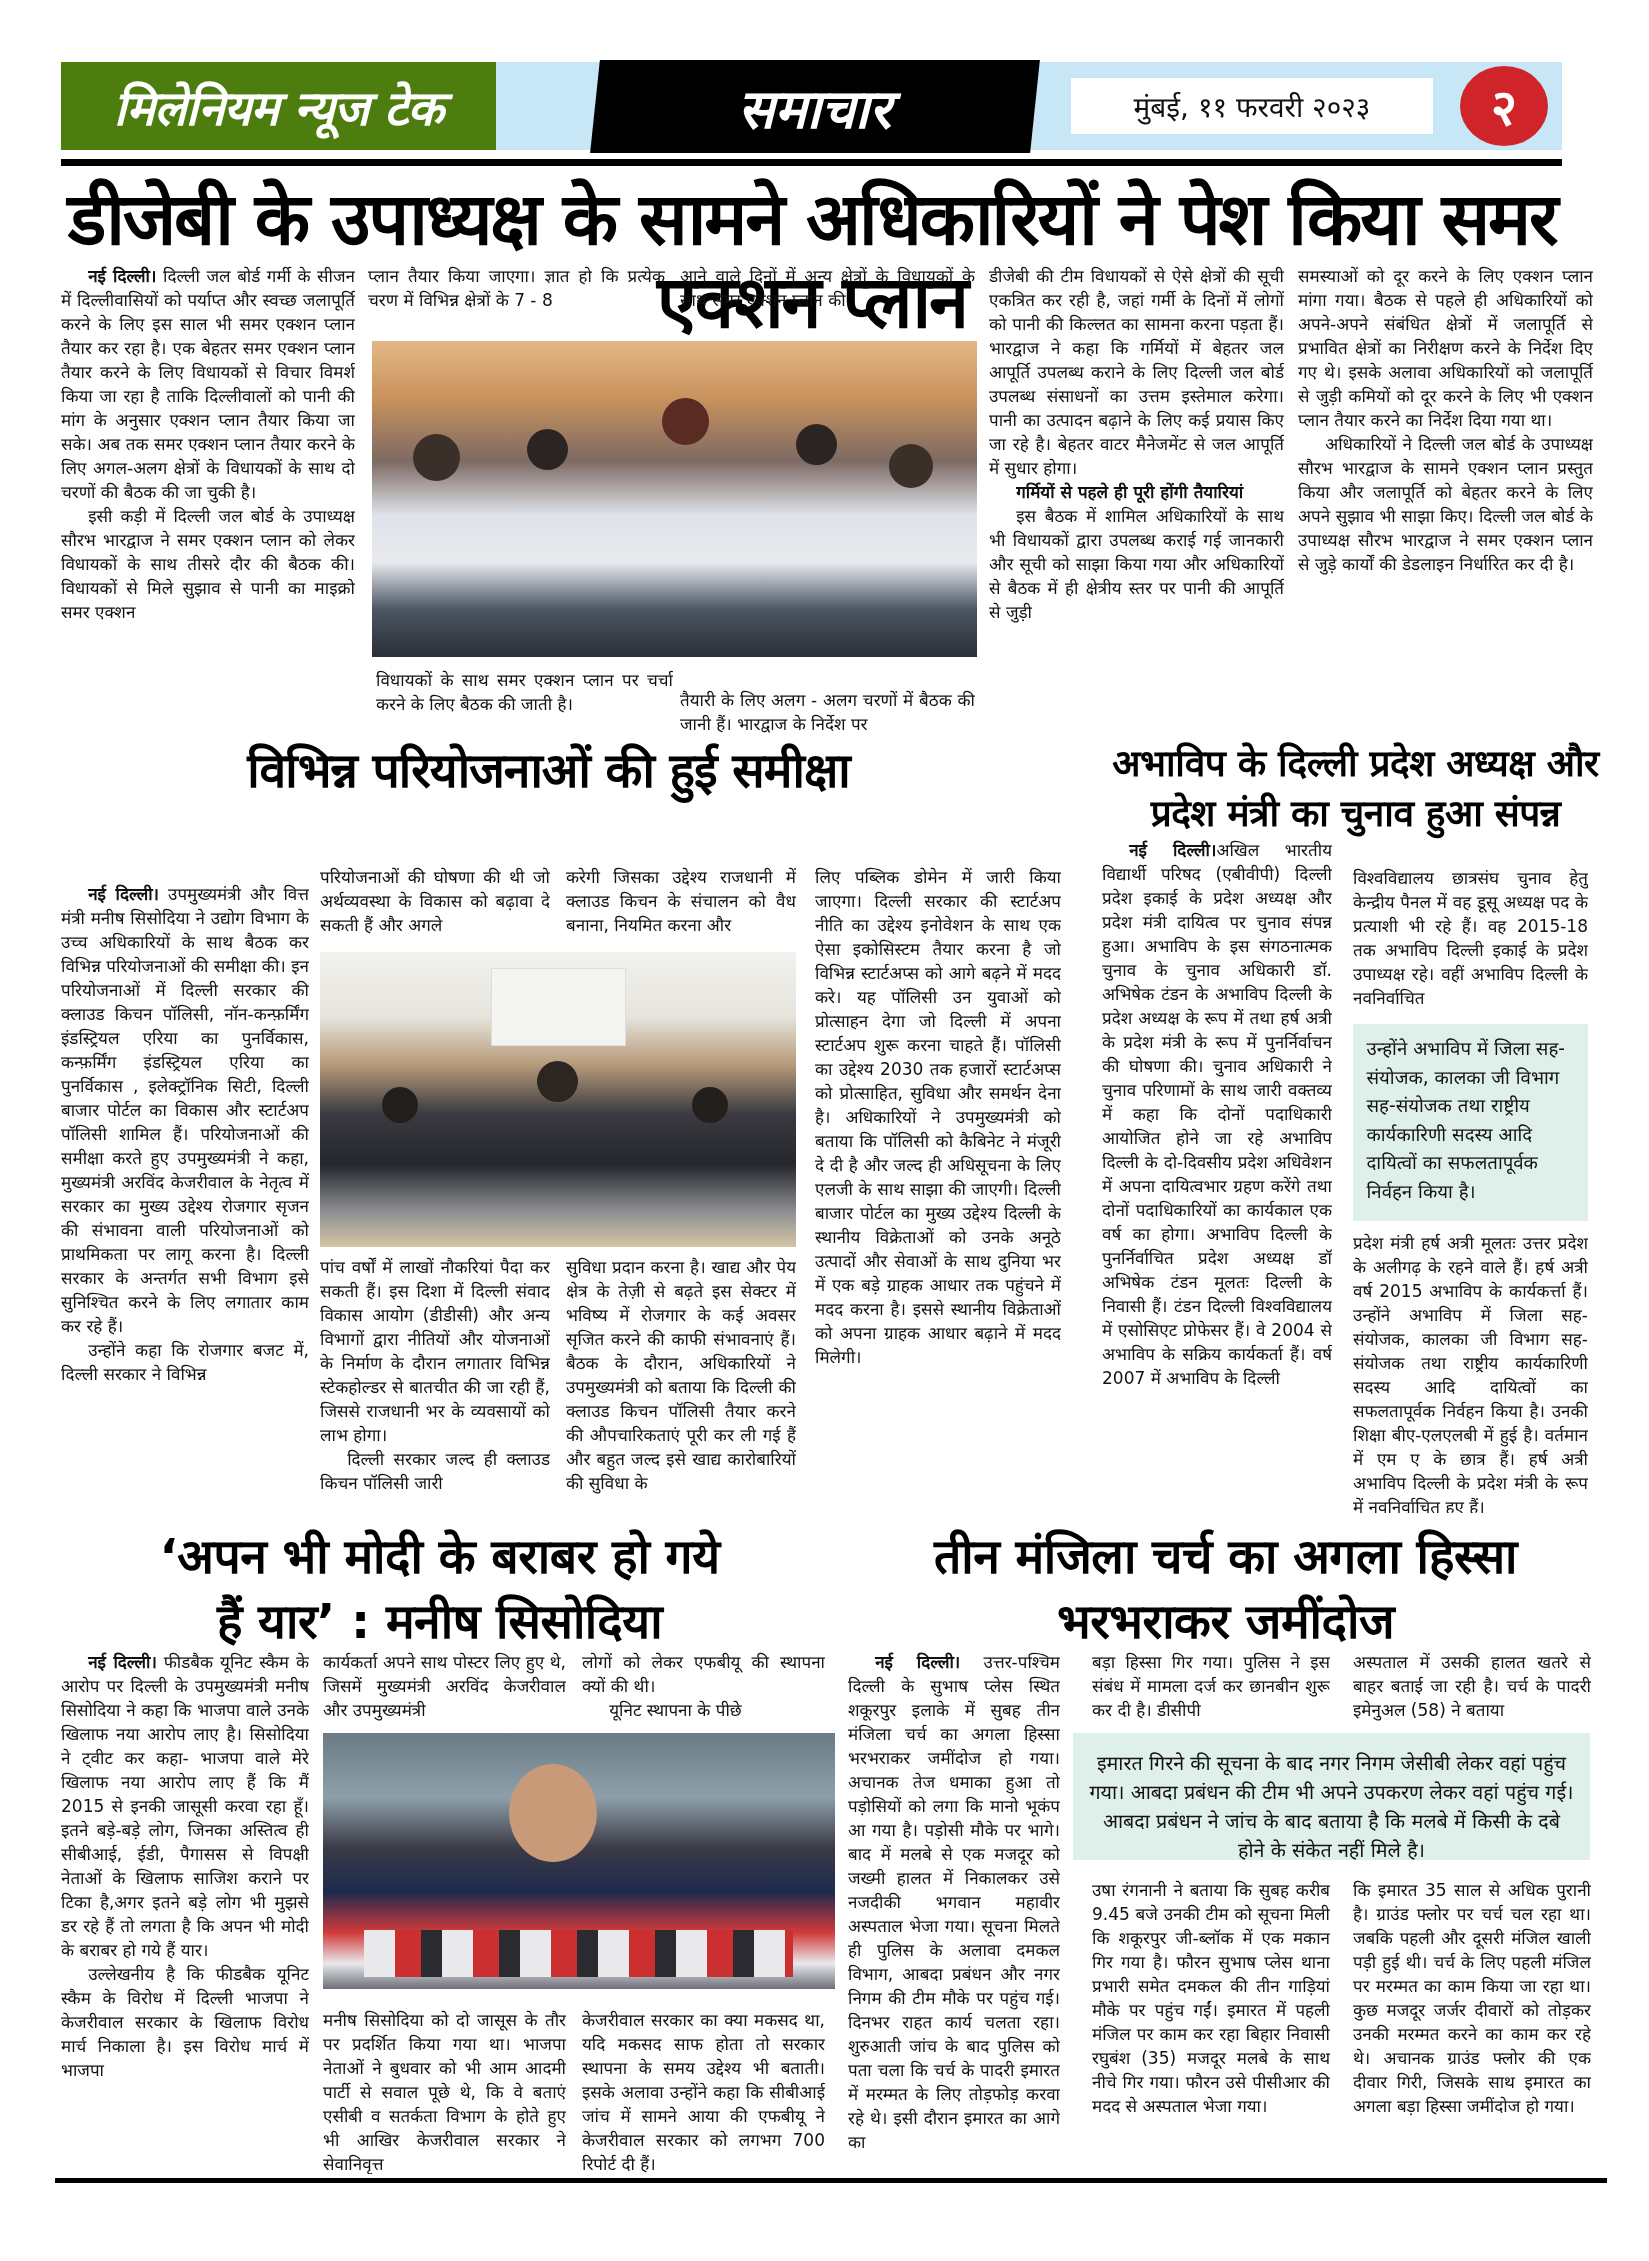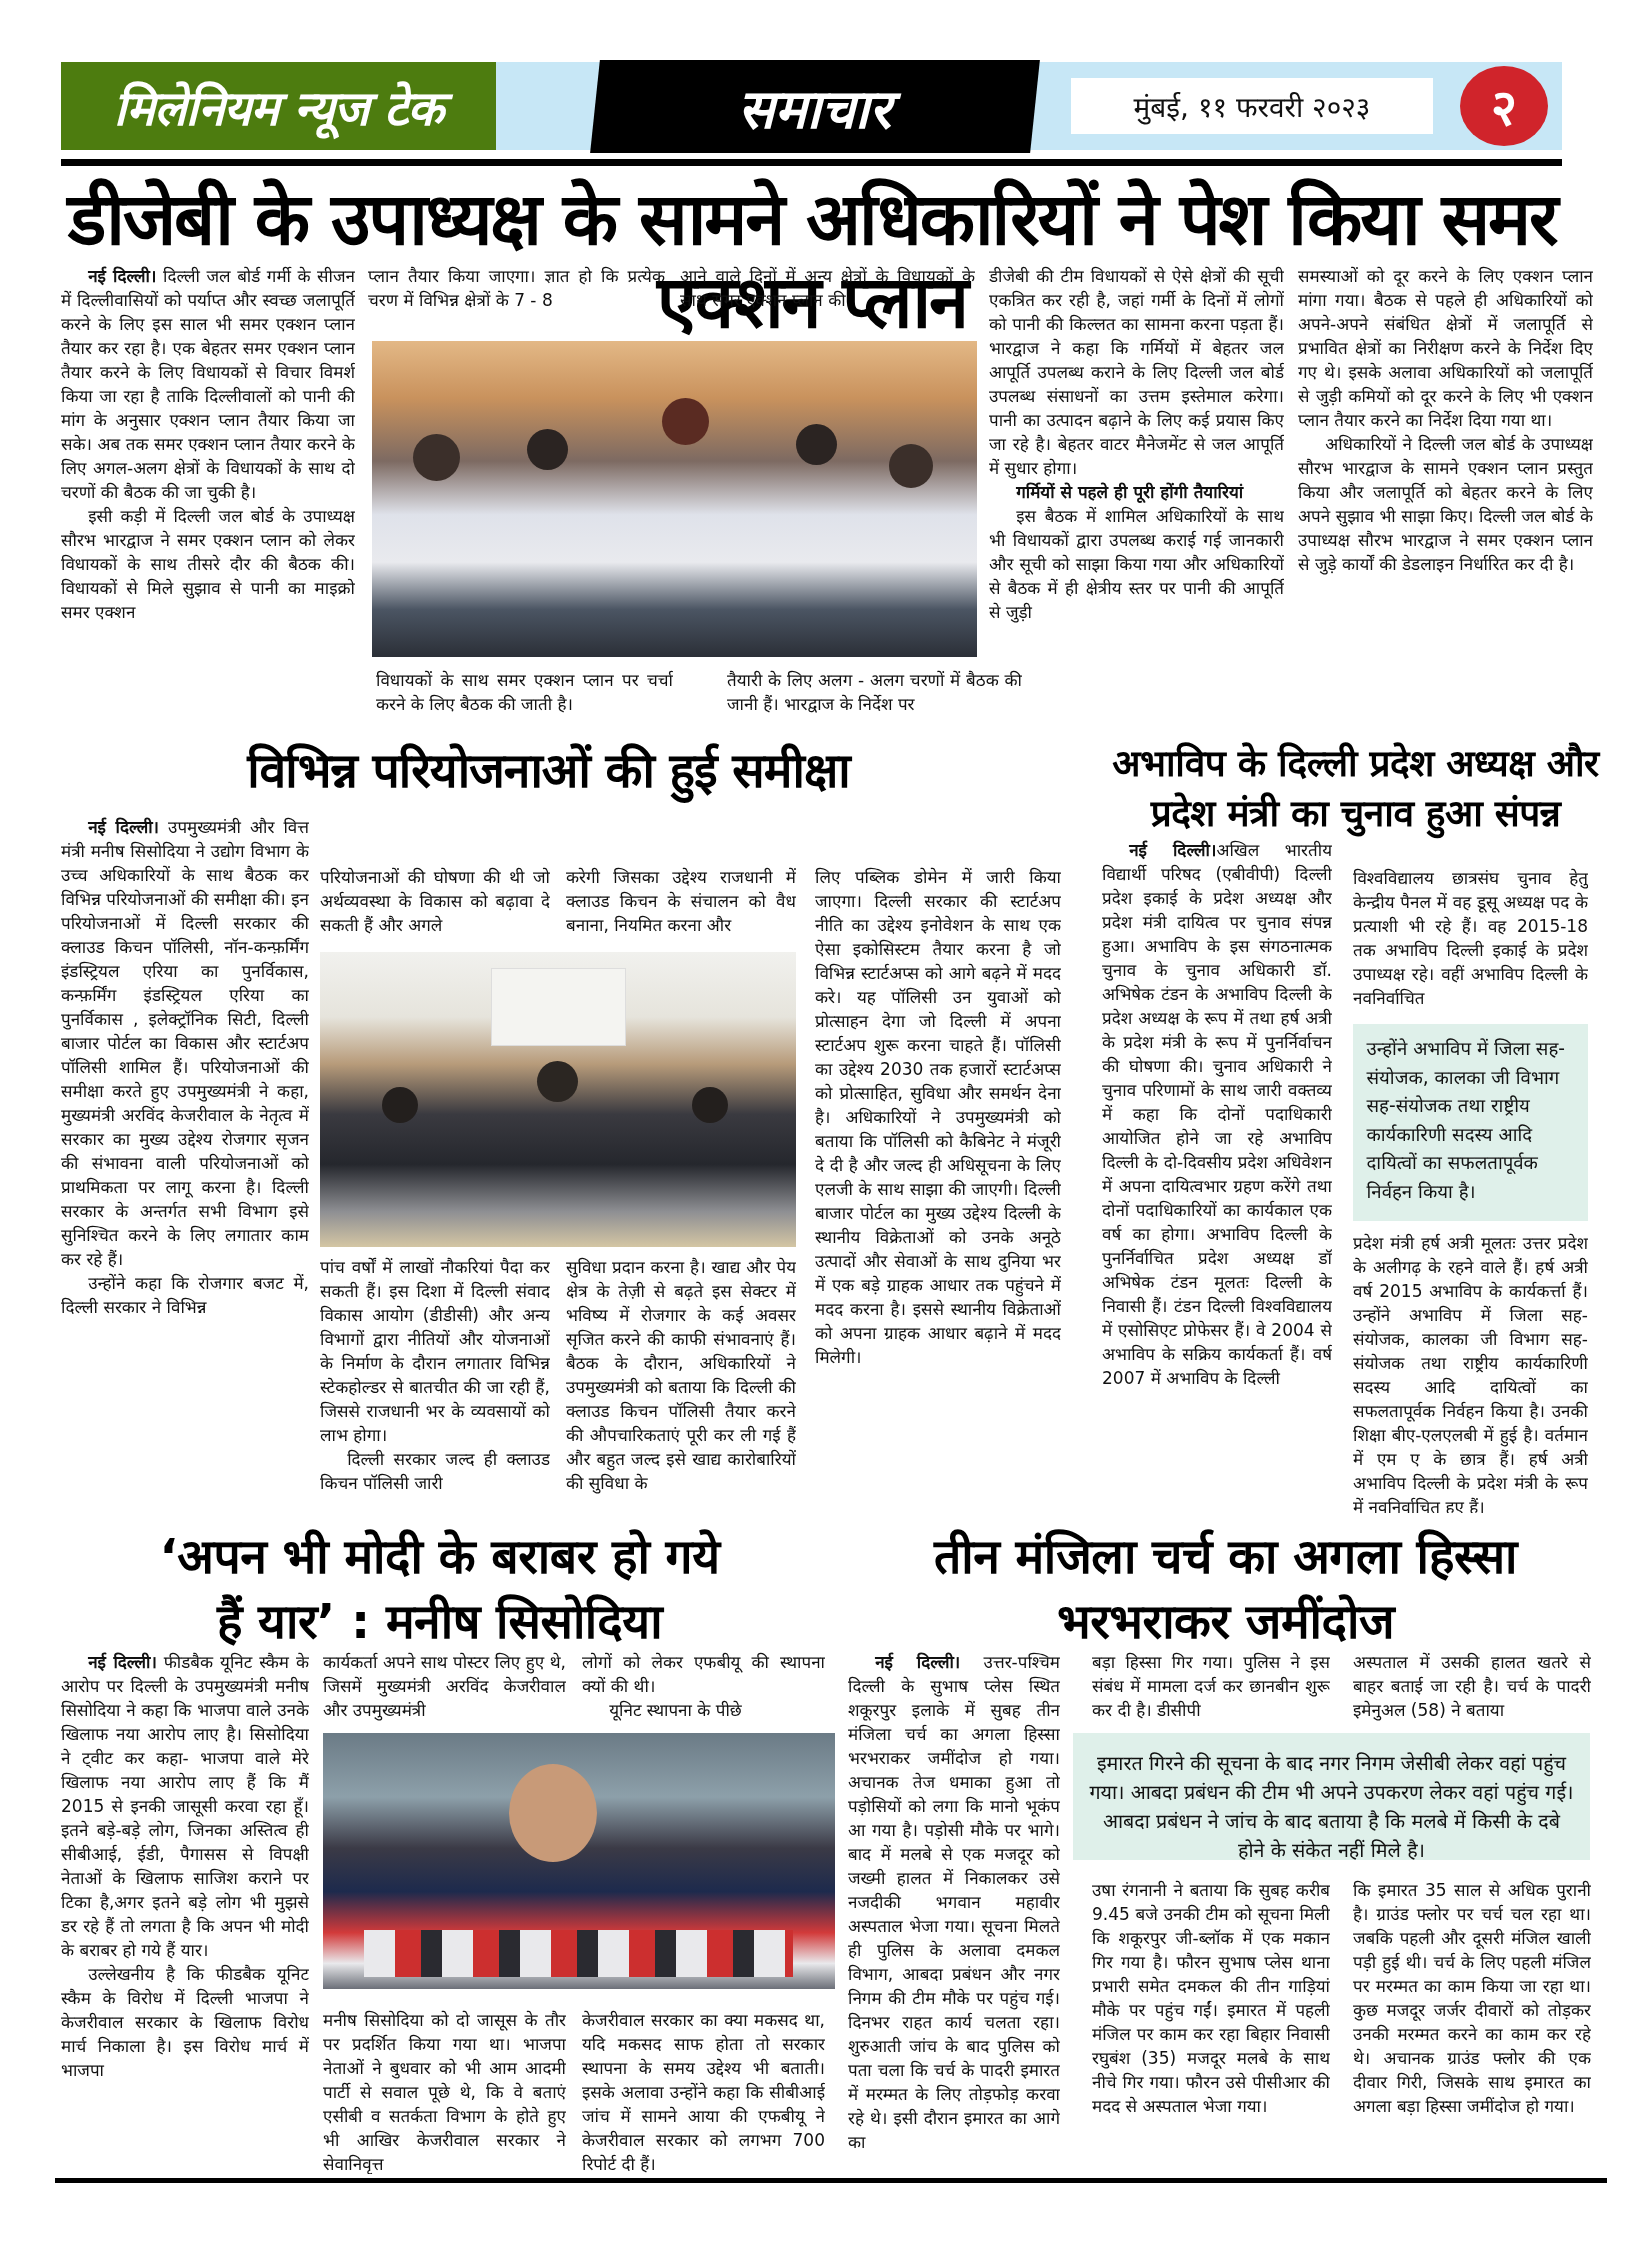--- a/index.html
+++ b/index.html
@@ -78,38 +78,38 @@
 
 <div class="abs photo photo1" style="width:605px;">
   <div class="photo-inner" style="left:41px; top:93px; width:47px; height:47px; background:#3b2f2a;"></div>
   <div class="photo-inner" style="left:155px; top:88px; width:41px; height:41px; background:#2b2422;"></div>
   <div class="photo-inner" style="left:290px; top:57px; width:47px; height:47px; background:#5a2b22;"></div>
   <div class="photo-inner" style="left:424px; top:83px; width:41px; height:41px; background:#2b2422;"></div>
   <div class="photo-inner" style="left:517px; top:103px; width:44px; height:44px; background:#3b2f2a;"></div>
 </div>
 
 <div class="abs col" style="left:376px; top:668px; width:297px; height:52px;">विधायकों के साथ समर एक्शन प्लान पर चर्चा करने के लिए बैठक की जाती है।</div>
-<div class="abs col" style="left:680px; top:668px; width:295px; height:52px;margin-left:47px;">तैयारी के लिए अलग - अलग चरणों में बैठक की जानी हैं। भारद्वाज के निर्देश पर</div>
+<div class="abs col" style="left:680px; top:688px; width:295px; height:52px;">तैयारी के लिए अलग - अलग चरणों में बैठक की जानी हैं। भारद्वाज के निर्देश पर</div>
 
 <div class="abs col" style="left:989px; top:264px; width:295px; height:466px;">
   <p class="noindent">डीजेबी की टीम विधायकों से ऐसे क्षेत्रों की सूची एकत्रित कर रही है, जहां गर्मी के दिनों में लोगों को पानी की किल्लत का सामना करना पड़ता हैं। भारद्वाज ने कहा कि गर्मियों में बेहतर जल आपूर्ति उपलब्ध कराने के लिए दिल्ली जल बोर्ड उपलब्ध संसाधनों का उत्तम इस्तेमाल करेगा। पानी का उत्पादन बढ़ाने के लिए कई प्रयास किए जा रहे है। बेहतर वाटर मैनेजमेंट से जल आपूर्ति में सुधार होगा।</p>
   <p class="subhead">गर्मियों से पहले ही पूरी होंगी तैयारियां</p>
   <p>इस बैठक में शामिल अधिकारियों के साथ भी विधायकों द्वारा उपलब्ध कराई गई जानकारी और सूची को साझा किया गया और अधिकारियों से बैठक में ही क्षेत्रीय स्तर पर पानी की आपूर्ति से जुड़ी</p>
 </div>
 
 <div class="abs col" style="left:1298px; top:264px; width:295px; height:466px;">
   <p class="noindent">समस्याओं को दूर करने के लिए एक्शन प्लान मांगा गया। बैठक से पहले ही अधिकारियों को अपने-अपने संबंधित क्षेत्रों में जलापूर्ति से प्रभावित क्षेत्रों का निरीक्षण करने के निर्देश दिए गए थे। इसके अलावा अधिकारियों को जलापूर्ति से जुड़ी कमियों को दूर करने के लिए भी एक्शन प्लान तैयार करने का निर्देश दिया गया था।</p>
   <p>अधिकारियों ने दिल्ली जल बोर्ड के उपाध्यक्ष सौरभ भारद्वाज के सामने एक्शन प्लान प्रस्तुत किया और जलापूर्ति को बेहतर करने के लिए अपने सुझाव भी साझा किए। दिल्ली जल बोर्ड के उपाध्यक्ष सौरभ भारद्वाज ने समर एक्शन प्लान से जुड़े कार्यों की डेडलाइन निर्धारित कर दी है।</p>
 </div>
 
 <div class="abs hl hl-2">
   <div>विभिन्न परियोजनाओं की हुई समीक्षा</div>
 </div>
 
-<div class="abs col" style="left:61px; top:815px; width:248px; height:647px;">
+<div class="abs col" style="left:61px; top:882px; width:248px; height:647px;">
   <p><span class="dateline">नई दिल्ली।</span><span> उपमुख्यमंत्री और वित्त मंत्री मनीष सिसोदिया ने उद्योग विभाग के उच्च अधिकारियों के साथ बैठक कर विभिन्न परियोजनाओं की समीक्षा की। इन परियोजनाओं में दिल्ली सरकार की क्लाउड किचन पॉलिसी, नॉन-कन्फ़र्मिंग इंडस्ट्रियल एरिया का पुनर्विकास, कन्फ़र्मिंग इंडस्ट्रियल एरिया का पुनर्विकास , इलेक्ट्रॉनिक सिटी, दिल्ली बाजार पोर्टल का विकास और स्टार्टअप पॉलिसी शामिल हैं। परियोजनाओं की समीक्षा करते हुए उपमुख्यमंत्री ने कहा, मुख्यमंत्री अरविंद केजरीवाल के नेतृत्व में सरकार का मुख्य उद्देश्य रोजगार सृजन की संभावना वाली परियोजनाओं को प्राथमिकता पर लागू करना है। दिल्ली सरकार के अन्तर्गत सभी विभाग इसे सुनिश्चित करने के लिए लगातार काम कर रहे हैं।</span></p>
   <p>उन्होंने कहा कि रोजगार बजट में, दिल्ली सरकार ने विभिन्न</p>
 </div>
 
 <div class="abs col" style="left:320px; top:865px; width:230px; height:78px;">परियोजनाओं की घोषणा की थी जो अर्थव्यवस्था के विकास को बढ़ावा दे सकती हैं और अगले</div>
 <div class="abs col" style="left:566px; top:865px; width:230px; height:78px;">करेगी जिसका उद्देश्य राजधानी में क्लाउड किचन के संचालन को वैध बनाना, नियमित करना और</div>
 
 <div class="abs photo photo2">
   <div class="abs" style="left:171px; top:15.5px; width:135px; height:78px; background:#f4f4f1; border:1px solid #ddd;"></div>
   <div class="photo-inner" style="left:217px; top:109px; width:41px; height:41px; background:#2b2622;"></div>

